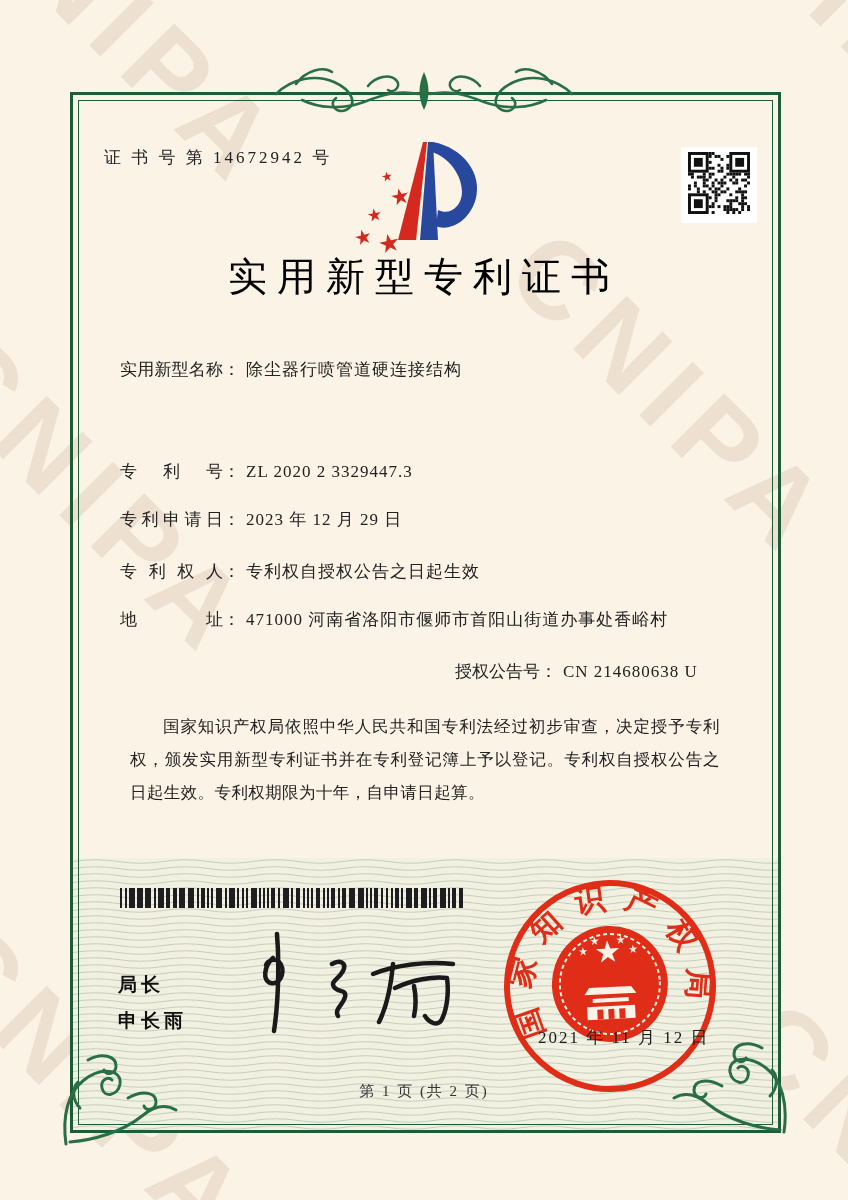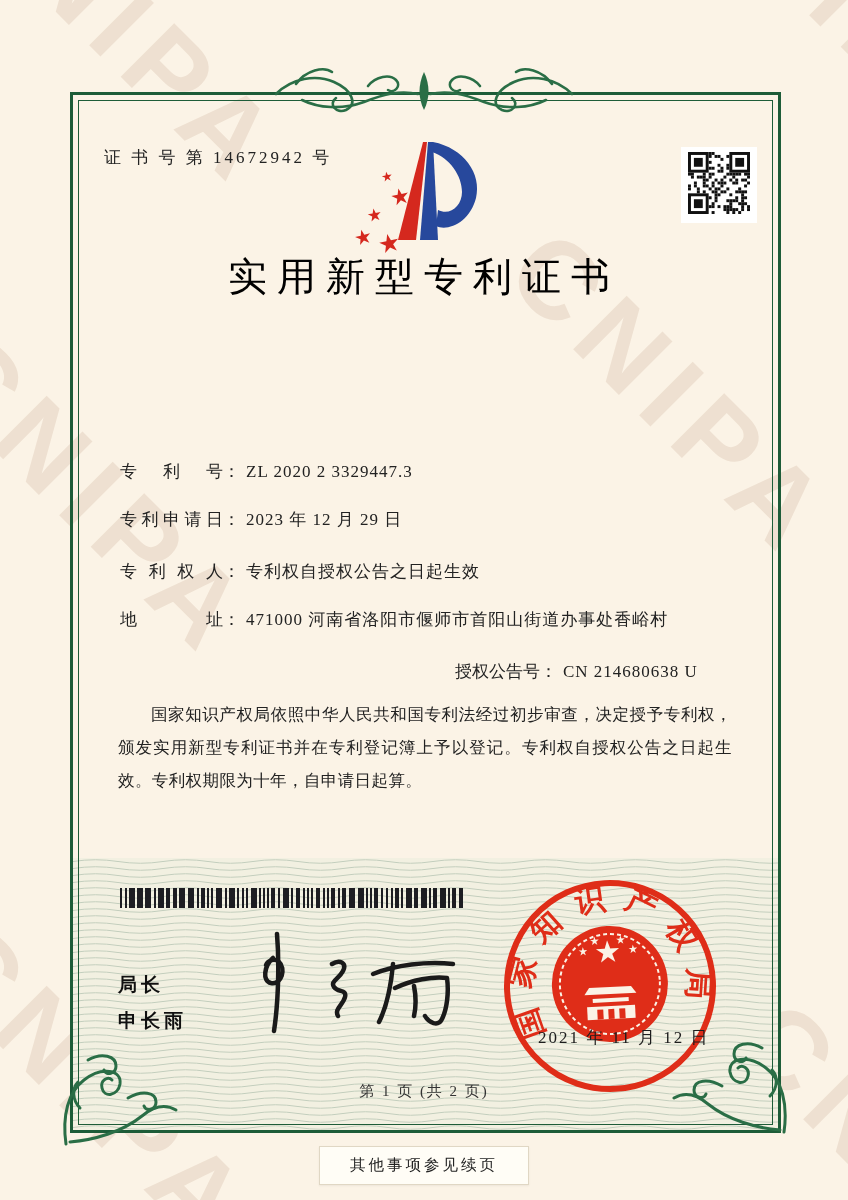--- a/index.html
+++ b/index.html
@@ -22,21 +22,21 @@
          font-size:39px;font-weight:400;color:#000000;letter-spacing:10px;}
 
   .field{position:absolute;left:120px;font-size:17px;color:#222;white-space:nowrap;}
   .flabel{display:inline-block;width:103px;text-align:justify;text-align-last:justify;vertical-align:top;}
   .colon{display:inline-block;}
   .fvalue{display:inline-block;margin-left:6px;letter-spacing:1px;}
   .field2{position:absolute;left:455px;font-size:17px;color:#222;white-space:nowrap;}
 
   .paras{position:absolute;left:118px;top:698px;width:614px;font-size:16.5px;color:#222;
          line-height:33px;text-align:justify;letter-spacing:0.4px;}
-  .paras p{margin:0;text-indent:2em;}
+  .paras p{margin:12px;text-indent:2em;}
 
   .guilloche{position:absolute;left:73px;top:858px;width:705px;height:272px;}
 
   .barcode{position:absolute;left:120px;top:888px;width:348px;height:20px;font-size:0;}
   .barcode span{display:inline-block;height:100%;background:#1d1d22;}
 
   .officer{position:absolute;left:118px;font-size:19px;color:#101010;letter-spacing:4px;
            font-family:"Liberation Sans","DejaVu Sans",sans-serif;font-weight:600;}
 
   .sig{position:absolute;left:235px;top:928px;}
@@ -257,20 +257,23 @@
           <rect x="44.28571428571429" y="2.9523809523809526" width="14.761904761904763" height="14.761904761904763" fill="#fff"></rect>
           <rect x="47.23809523809524" y="5.904761904761905" width="8.857142857142858" height="8.857142857142858" fill="#111"></rect>
           <rect x="0" y="41.333333333333336" width="20.666666666666668" height="20.666666666666668" fill="#111"></rect>
           <rect x="2.9523809523809526" y="44.28571428571429" width="14.761904761904763" height="14.761904761904763" fill="#fff"></rect>
           <rect x="5.904761904761905" y="47.23809523809524" width="8.857142857142858" height="8.857142857142858" fill="#111"></rect>
         </svg></div>
     </div>
 
   <div class="title">实用新型专利证书</div>
 
+  <div class="field" style="top:358px">
+    <span class="flabel">实用新型名称</span><span class="colon">：</span><span class="fvalue">除尘器行喷管道硬连接结构</span>
+  </div>
   <div class="field" style="top:460px">
     <span class="flabel">专利号</span><span class="colon">：</span><span class="fvalue">ZL 2020 2 3329447.3</span>
   </div>
   <div class="field" style="top:508px">
     <span class="flabel">专利申请日</span><span class="colon">：</span><span class="fvalue">2023 年 12 月 29 日</span>
   </div>
   <div class="field" style="top:560px">
     <span class="flabel">专利权人</span><span class="colon">：</span><span class="fvalue">专利权自授权公告之日起生效</span>
   </div>
   <div class="field" style="top:608px">
@@ -321,15 +324,14 @@
       <rect x="92" y="122" width="36" height="4" fill="#fbf3e6"></rect>
       <rect x="86" y="130" width="48" height="13" fill="#fbf3e6"></rect>
       <rect x="96" y="133" width="6" height="10" fill="#df2d18"></rect>
       <rect x="107" y="133" width="6" height="10" fill="#df2d18"></rect>
       <rect x="118" y="133" width="6" height="10" fill="#df2d18"></rect>
     </g>
   </svg>
   <div class="seal-date">2021 年 11 月 12 日</div>
 
   <div class="page-info">第 1 页 (共 2 页)</div>
-  <div class="cont-box">其他事项参见续页</div>
 
 </div>
 
 </body></html>

